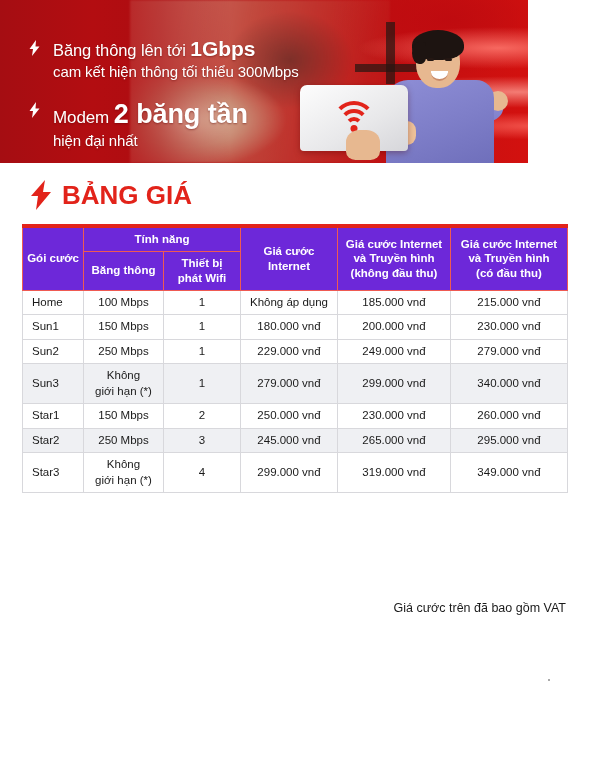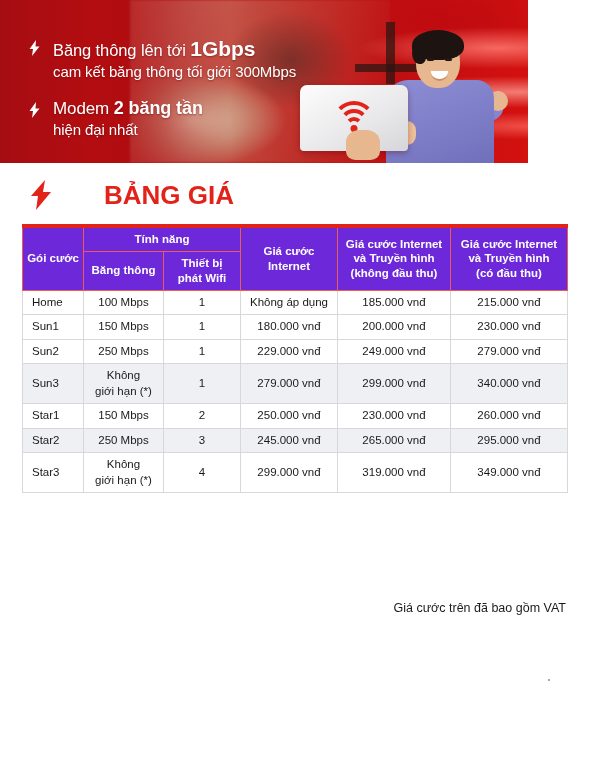--- a/index.html
+++ b/index.html
@@ -242,31 +242,30 @@
   }
   .line-2 {
     font-size: 15px;
     line-height: 1.35;
     font-weight: 400;
     letter-spacing: -0.1px;
     text-shadow: 0 1px 2px rgba(90,0,0,0.45);
     white-space: nowrap;
   }
   .bullet-row.second .line-1 { font-size: 17px; }
-  .bullet-row.second .line-1 b { font-size: 18px; }
+  .bullet-row.second .line-1 b { font-size: 27px; }
 
   
   .section-title {
     position: absolute;
     left: 30px;
     top: 177px;
     display: flex;
     align-items: center;
     height: 36px;
-    gap: 42px;
   }
   .bolt-title {
     width: 22px;
     height: 30px;
     margin-right: 10px;
     position: relative;
   }
   .bolt-title svg { display: block; }
   .section-title h1 {
     margin: 0;
@@ -386,21 +385,21 @@
     <div class="bullet-row first">
       <div class="bolt-small">
         <svg width="11" height="16" viewBox="0 0 11 16" aria-hidden="true">
           <path d="M7 0 L0.5 9 H4 L3 16 L10.5 6.5 H6.5 Z" fill="#ffffff"></path>
         </svg>
       </div>
       <div class="bullet-lines">
         <div class="line-1">
           <span>Băng thông lên tới </span><b>1Gbps</b>
         </div>
-        <div class="line-2">cam kết băng thông tối giới 300Mbps</div>
+        <div class="line-2">cam kết hiện thông tối thiểu 300Mbps</div>
       </div>
     </div>
 
     <div class="bullet-row second">
       <div class="bolt-small">
         <svg width="11" height="16" viewBox="0 0 11 16" aria-hidden="true">
           <path d="M7 0 L0.5 9 H4 L3 16 L10.5 6.5 H6.5 Z" fill="#ffffff"></path>
         </svg>
       </div>
       <div class="bullet-lines">

